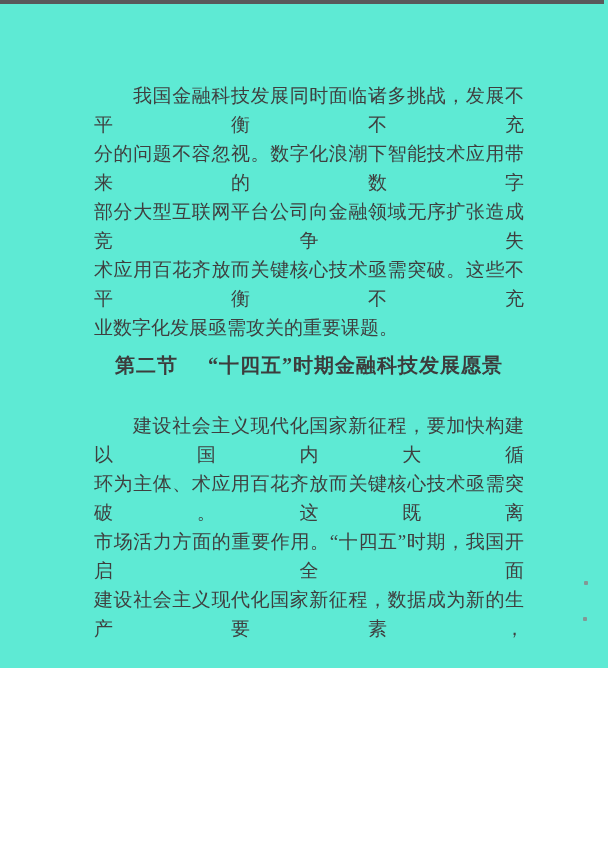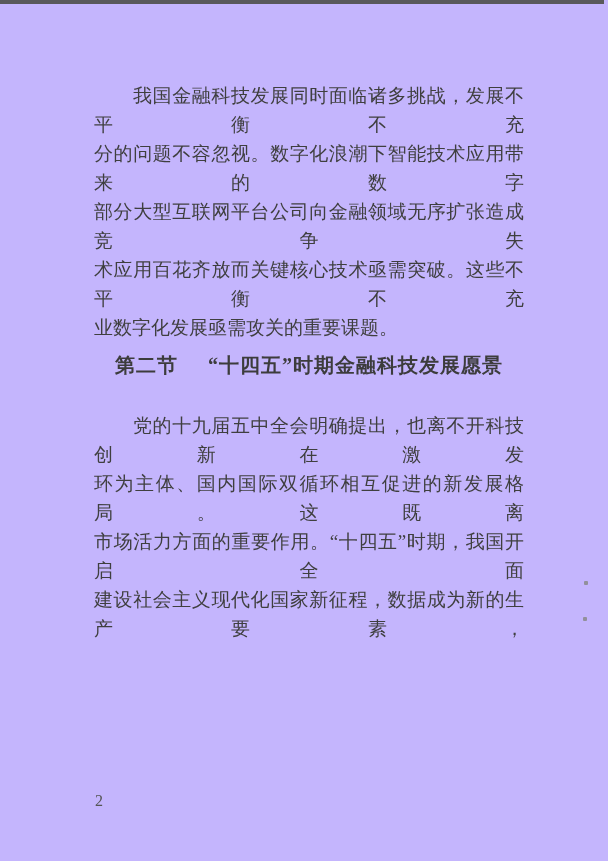--- a/index.html
+++ b/index.html
@@ -3,22 +3,22 @@
 <meta charset="utf-8">
 <style>
   html, body {
     margin: 0;
     padding: 0;
     background: #ffffff;
   }
   .page {
     position: relative;
     width: 608px;
-    height: 861px;
-    background: #c4b5fd;
+    height: 668px;
+    background: #5eead4;
     overflow: hidden;
     font-family: "Liberation Serif", "DejaVu Serif", serif;
   }
   .scan-bar {
     position: absolute;
     top: 0;
     left: 0;
     width: 604px;
     height: 4px;
     background: #59595b;
@@ -91,22 +91,22 @@
     <p class="line first">我国金融科技发展同时面临诸多挑战，发展不平衡不充</p>
     <p class="line">分的问题不容忽视。数字化浪潮下智能技术应用带来的数字</p>
     <p class="line">部分大型互联网平台公司向金融领域无序扩张造成竞争失</p>
     <p class="line">术应用百花齐放而关键核心技术亟需突破。这些不平衡不充</p>
     <p class="line short">业数字化发展亟需攻关的重要课题。</p>
 
     <h2 class="heading">
       <span>第二节</span><span class="hgap"></span><span>“十四五”时期金融科技发展愿景</span>
     </h2>
 
-    <p class="line first">党的十九届五中全会明确提出，也离不开科技创新在激发</p>
-    <p class="line">环为主体、国内国际双循环相互促进的新发展格局。这既离</p>
+    <p class="line first">建设社会主义现代化国家新征程，要加快构建以国内大循</p>
+    <p class="line">环为主体、术应用百花齐放而关键核心技术亟需突破。这既离</p>
     <p class="line">市场活力方面的重要作用。“十四五”时期，我国开启全面</p>
     <p class="line">建设社会主义现代化国家新征程，数据成为新的生产要素，</p>
 
   </div>
 
   <div class="pagenum">2</div>
 
   <div class="speckle s1"></div>
   <div class="speckle s2"></div>
 </div>

